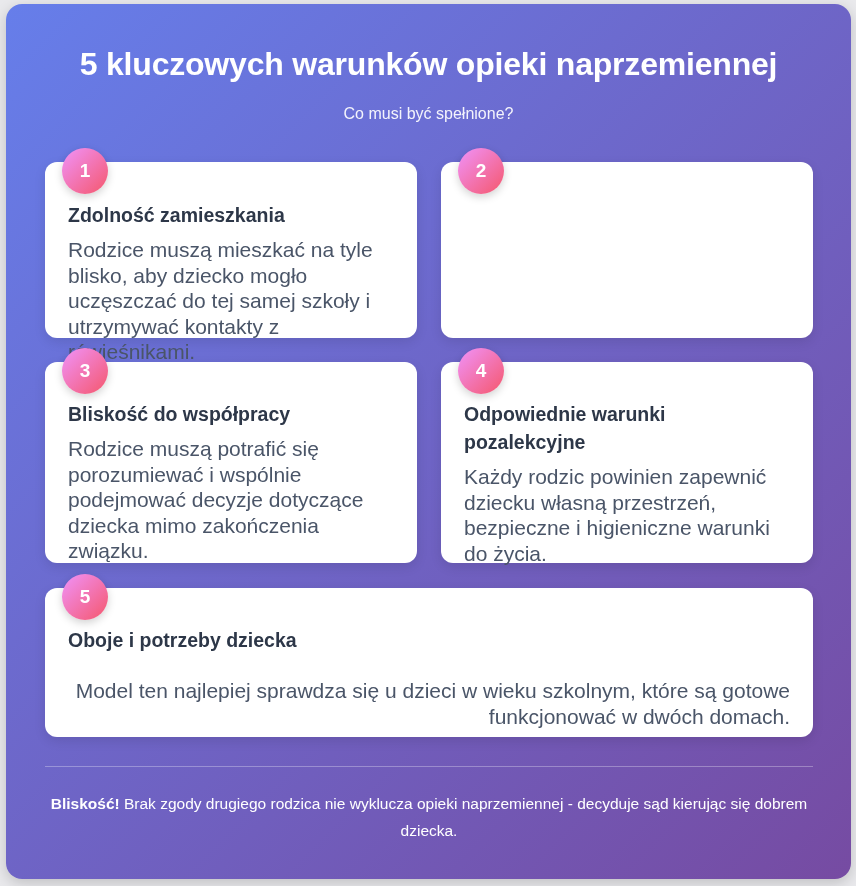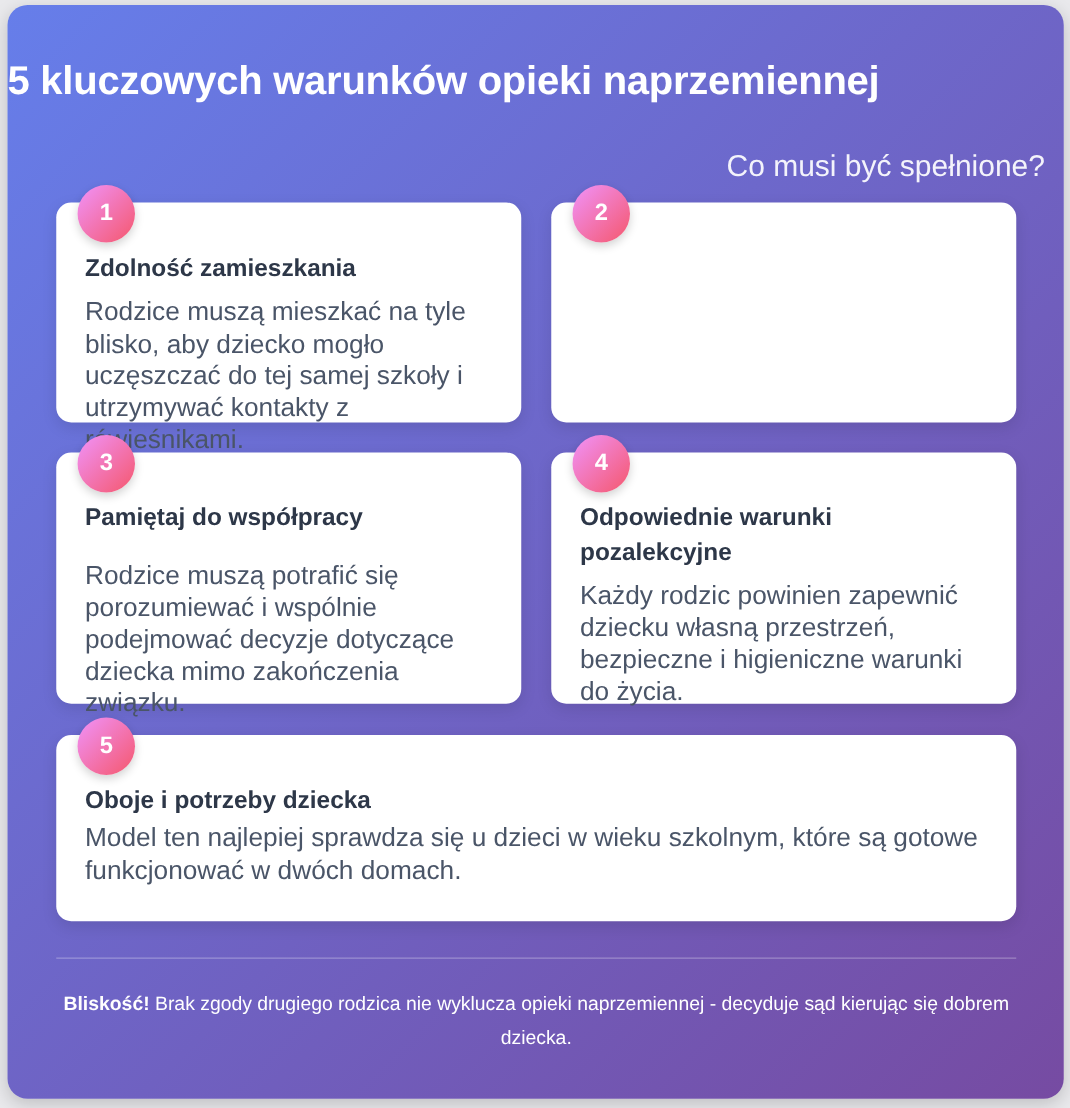--- a/index.html
+++ b/index.html
@@ -12,30 +12,30 @@
   .container {
     position:absolute; left:6px; top:4px;
     width:845px; height:875px;
     border-radius:16px;
     background:linear-gradient(135deg,#667eea 0%,#764ba2 100%);
     box-shadow:0 4px 14px rgba(0,0,0,0.18);
     box-sizing:border-box;
   }
   .title {
     position:absolute; left:0; right:0; top:42px;
-    color:#fff;
+    text-align:center; color:#fff;
     font-family:"Liberation Sans",sans-serif;
     font-weight:bold; font-size:32px; letter-spacing:-0.2px;
     margin:0;
   }
   .subtitle {
     position:absolute; left:0; right:0; top:101px;
-    text-align:right; color:rgba(255,255,255,0.92);
+    text-align:center; color:rgba(255,255,255,0.92);
     font-family:"Liberation Sans",sans-serif;
-    font-size:24px; margin:15px;
+    font-size:16px; margin:0;
   }
   .card {
     position:absolute; background:#fff; border-radius:12px;
     box-shadow:0 4px 12px rgba(0,0,0,0.10);
     box-sizing:border-box; padding:0 23px;
   }
   .badge {
     position:absolute; left:17px; top:-14px;
     width:46px; height:46px; border-radius:50%;
     background:linear-gradient(135deg,#f093fb 0%,#f5576c 100%);
@@ -78,32 +78,32 @@
     <h3 class="card-title" style="margin-top:39px;">Zdolność zamieszkania</h3>
     <p class="card-text" style="margin-top:8px;">Rodzice muszą mieszkać na tyle blisko, aby dziecko mogło uczęszczać do tej samej szkoły i utrzymywać kontakty z rówieśnikami.</p>
   </div>
 
   <div class="card" style="left:435px; top:158px; width:372px; height:176px;">
     <div class="badge">2</div>
   </div>
 
   <div class="card" style="left:39px; top:358px; width:372px; height:201px;">
     <div class="badge">3</div>
-    <h3 class="card-title" style="margin-top:38px;">Pamiętaj do współpracy</h3>
-    <p class="card-text" style="margin-top:20px;">Rodzice muszą potrafić się porozumiewać i wspólnie podejmować decyzje dotyczące dziecka mimo zakończenia związku.</p>
+    <h3 class="card-title" style="margin-top:38px;">Bliskość do współpracy</h3>
+    <p class="card-text" style="margin-top:8px;">Rodzice muszą potrafić się porozumiewać i wspólnie podejmować decyzje dotyczące dziecka mimo zakończenia związku.</p>
   </div>
 
   <div class="card" style="left:435px; top:358px; width:372px; height:201px;">
     <div class="badge">4</div>
     <h3 class="card-title" style="margin-top:38px; width:260px;">Odpowiednie warunki pozalekcyjne</h3>
     <p class="card-text" style="margin-top:8px;">Każdy rodzic powinien zapewnić dziecku własną przestrzeń, bezpieczne i higieniczne warunki do życia.</p>
   </div>
 
   <div class="card" style="left:39px; top:584px; width:768px; height:149px;">
     <div class="badge">5</div>
     <h3 class="card-title" style="margin-top:38px;">Oboje i potrzeby dziecka</h3>
-    <p class="card-text" style="margin-top:4px;">Model ten najlepiej sprawdza się u dzieci w wieku szkolnym, które są gotowe funkcjonować w dwóch domach.</p>
+    <p class="card-text" style="margin-top:24px;text-align:right;">Model ten najlepiej sprawdza się u dzieci w wieku szkolnym, które są gotowe funkcjonować w dwóch domach.</p>
   </div>
 
   <div class="divider"></div>
 
   <p class="note"><b>Bliskość!</b><span> Brak zgody drugiego rodzica nie wyklucza opieki naprzemiennej - decyduje sąd kierując się dobrem dziecka.</span></p>
 </div>
 
 </body></html>

